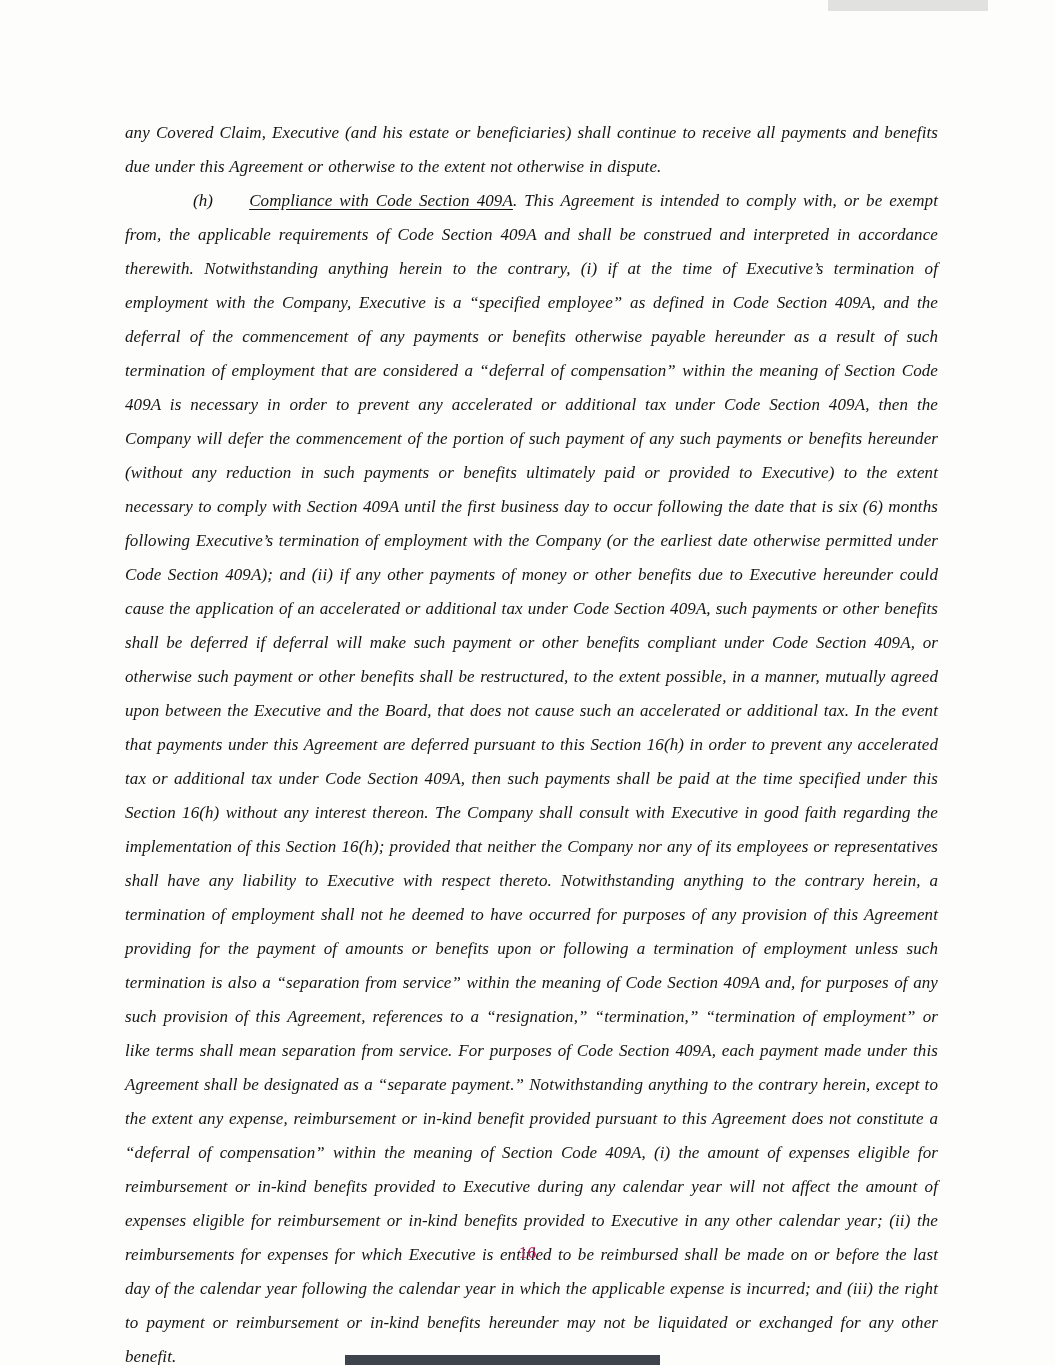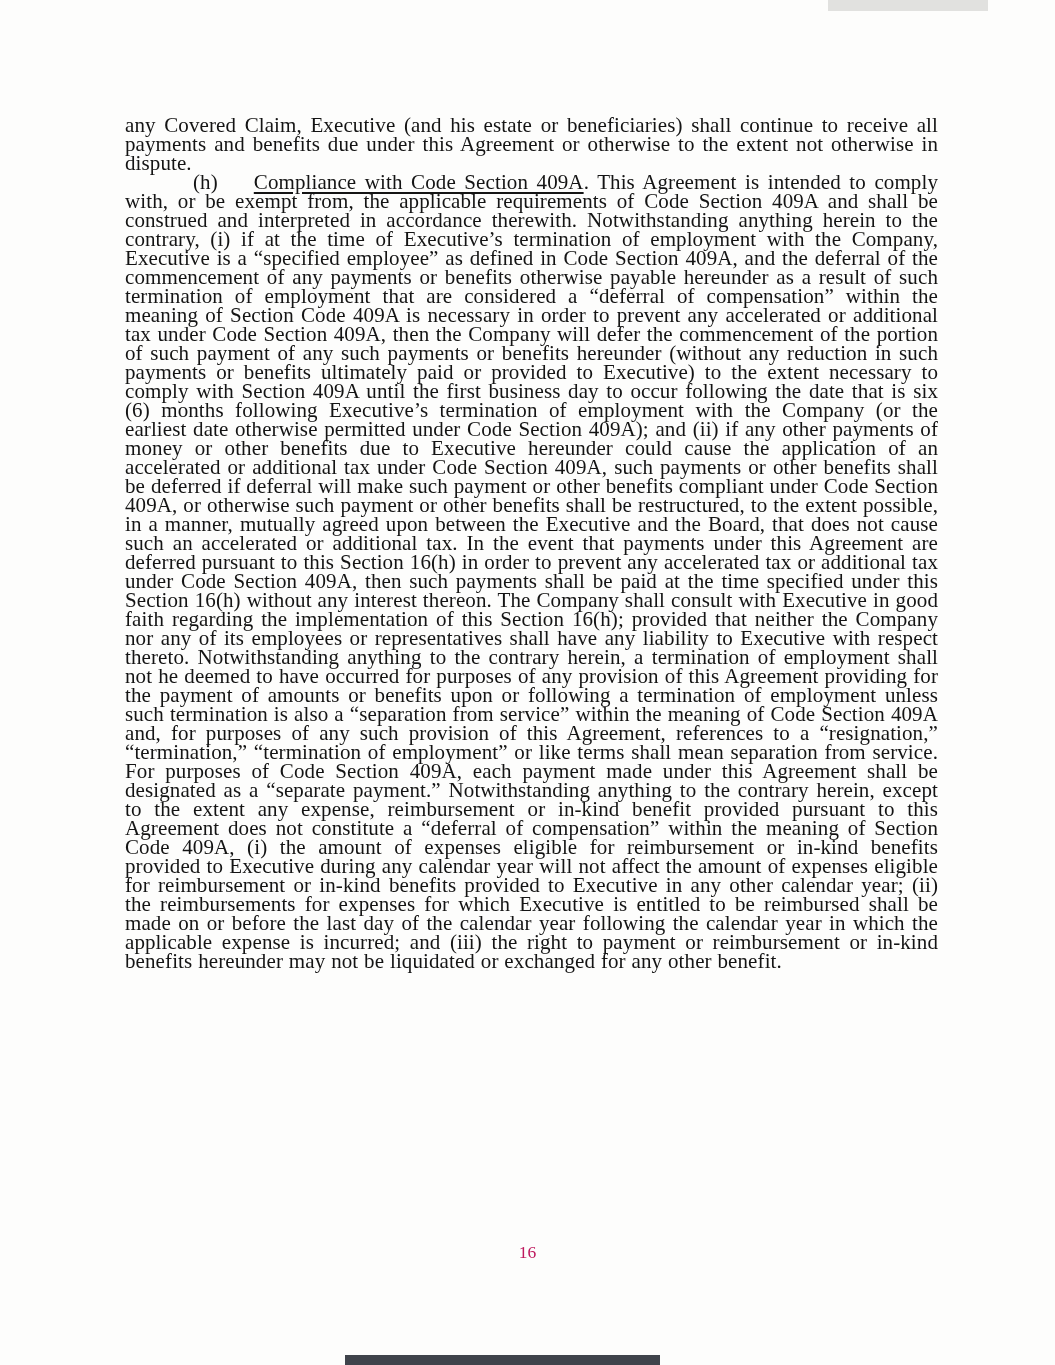--- a/index.html
+++ b/index.html
@@ -17,24 +17,25 @@
   }
   .page-content {
     position: absolute;
     top: 116px;
     left: 125px;
     width: 813px;
   }
   .para {
     margin: 0;
     text-align: justify;
-    font-size: 21px;
-    line-height: 19px;
+    font-size: 17px;
+    line-height: 34px;
     letter-spacing: 0.1px;
     word-spacing: 0.5px;
+    font-style: italic;
   }
   .para + .para {
   }
   .indent-first {
     text-indent: 68px;
   }
   .tab-gap {
     display: inline-block;
     width: 36px;
   }

